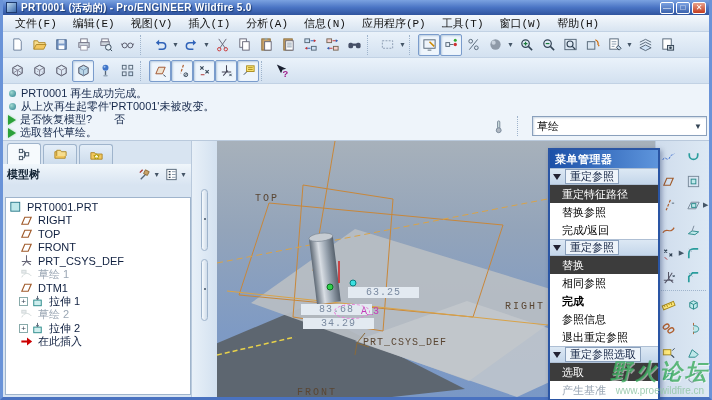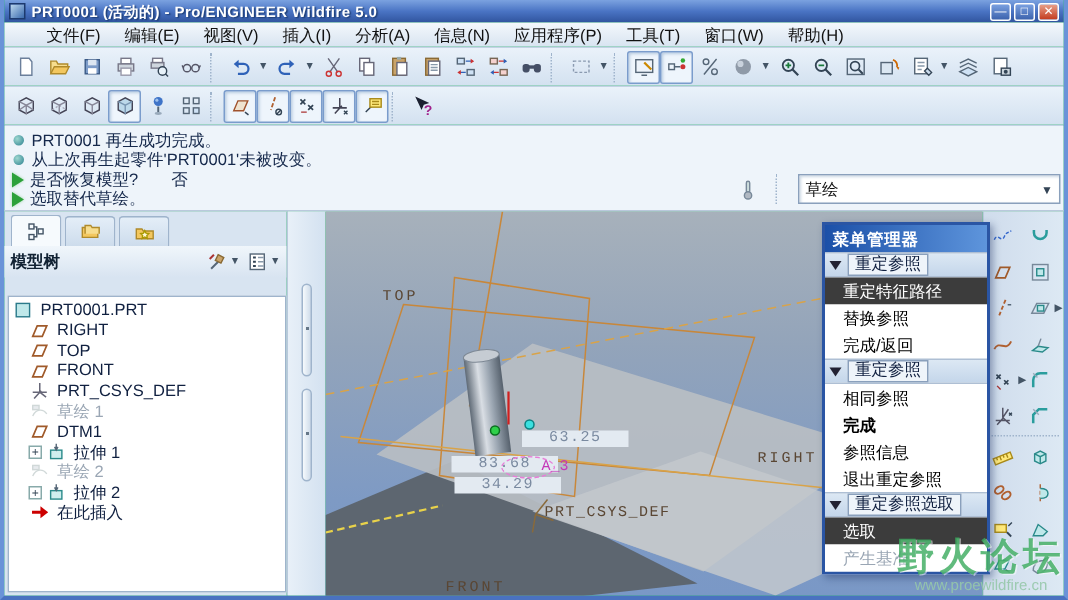--- a/index.html
+++ b/index.html
@@ -9,21 +9,21 @@
 
 
 .titlebar { height:15px; background:linear-gradient(180deg,#7ba2e0 0%,#4a74c4 50%,#30549e 100%); display:flex; align-items:center; padding:0 3px; flex:0 0 auto; }
 .titlebar .appicon { width:11px; height:11px; background:linear-gradient(135deg,#bcd8ef,#3a6aad); border:1px solid #1d3a6e; margin-right:4px; }
 .titlebar .title { color:#fff; font-weight:bold; font-size:10px; letter-spacing:.3px; flex:1; white-space:nowrap; overflow:hidden; text-shadow:1px 1px 1px #1b3b72; }
 .winbtns { display:flex; gap:2px; }
 .winbtn { width:14px; height:12px; border:1px solid #fff; border-radius:2px; font-size:8px; line-height:10px; text-align:center; color:#fff; background:linear-gradient(180deg,#7aa0e0,#3c63ad); }
 .winbtn.close { background:linear-gradient(180deg,#e8a08a,#c33b1e); }
 
 
-.menubar { height:17px; display:flex; align-items:center; padding-left:20px; background:linear-gradient(180deg,#f4f8fc,#d8e4f1); border-bottom:1px solid #c2d2e4; flex:0 0 auto; }
+.menubar { height:17px; display:flex; align-items:center; padding-left:4px; background:linear-gradient(180deg,#f4f8fc,#d8e4f1); border-bottom:1px solid #c2d2e4; flex:0 0 auto;font-family:Liberation Mono, monospace; }
 .menubar span { padding:1px 8px; color:#111; cursor:default; }
 
 
 .toolbar { height:26px; display:flex; align-items:center; padding-left:3px; background:linear-gradient(180deg,#eaf2fa,#d3e1f0); border-bottom:1px solid #c2d2e4; flex:0 0 auto; }
 .tbtn { width:22px; height:22px; display:flex; align-items:center; justify-content:center; border:1px solid transparent; border-radius:2px; flex:0 0 auto; }
 .tbtn.pressed { border:1px solid #7a9ccc; background:#eef5fc; box-shadow:inset 1px 1px 2px #b9cce0; }
 .tbtn svg { display:block; }
 .tsep { width:6px; height:20px; border-left:1px dotted #9fb4cc; margin:0 3px 0 2px; flex:0 0 auto; }
 .tdrop { width:9px; font-size:7px; color:#456; text-align:center; flex:0 0 auto; }
 
@@ -80,21 +80,21 @@
 .mmsection { background:linear-gradient(180deg,#dce8f4,#c4d6ea); border-top:1px solid #aebfd4; border-bottom:1px solid #aebfd4; height:17px; display:flex; align-items:center; padding:0 3px; gap:4px; }
 .mmsection .tri { width:0; height:0; border-top:6px solid #223; border-left:4px solid transparent; border-right:4px solid transparent; }
 .mmsection .seclabel { border:1px solid #8aa0bc; background:#eef4fa; padding:0 4px; line-height:13px; color:#102040; }
 .mmitem { height:18px; display:flex; align-items:center; padding:0 4px 0 12px; color:#000; background:#fff; }
 .mmitem.selected { background:#3c3c3c; color:#fff; }
 .mmitem.bold { font-weight:bold; }
 .mmitem.disabled { color:#9aa6b4; }
 
 
 .watermark { position:absolute; right:2px; bottom:4px; z-index:9; text-align:center; pointer-events:none; }
-.watermark .wm1 { font-size:25px; font-weight:bold; color:rgba(58,170,92,.8); text-shadow:1px 1px 0 rgba(255,255,255,.5); letter-spacing:3px; white-space:nowrap; }
+.watermark .wm1 { font-size:22px; font-weight:bold; color:rgba(58,170,92,.8); text-shadow:1px 1px 0 rgba(255,255,255,.5); letter-spacing:3px; white-space:nowrap;font-style:italic; }
 .watermark .wm2 { font-size:10px; color:rgba(150,200,170,.9); margin-top:-2px; }
 </style>
 </head>
 <body>
 
 <div class="window">
 
   <div class="titlebar">
     <div class="appicon"></div>
     <div class="title">PRT0001 (活动的) - Pro/ENGINEER Wildfire 5.0</div>
@@ -967,20 +967,21 @@
         <span class="tri"></span>
         <span class="seclabel">重定参照</span>
       </div>
       <div class="mmitem selected">重定特征路径</div>
       <div class="mmitem">替换参照</div>
       <div class="mmitem">完成/返回</div>
       <div class="mmsection">
         <span class="tri"></span>
         <span class="seclabel">重定参照</span>
       </div>
+      <div class="mmitem selected">替换</div>
       <div class="mmitem">相同参照</div>
       <div class="mmitem bold">完成</div>
       <div class="mmitem">参照信息</div>
       <div class="mmitem">退出重定参照</div>
       <div class="mmsection">
         <span class="tri"></span>
         <span class="seclabel">重定参照选取</span>
       </div>
       <div class="mmitem selected">选取</div>
       <div class="mmitem disabled">产生基准</div>

